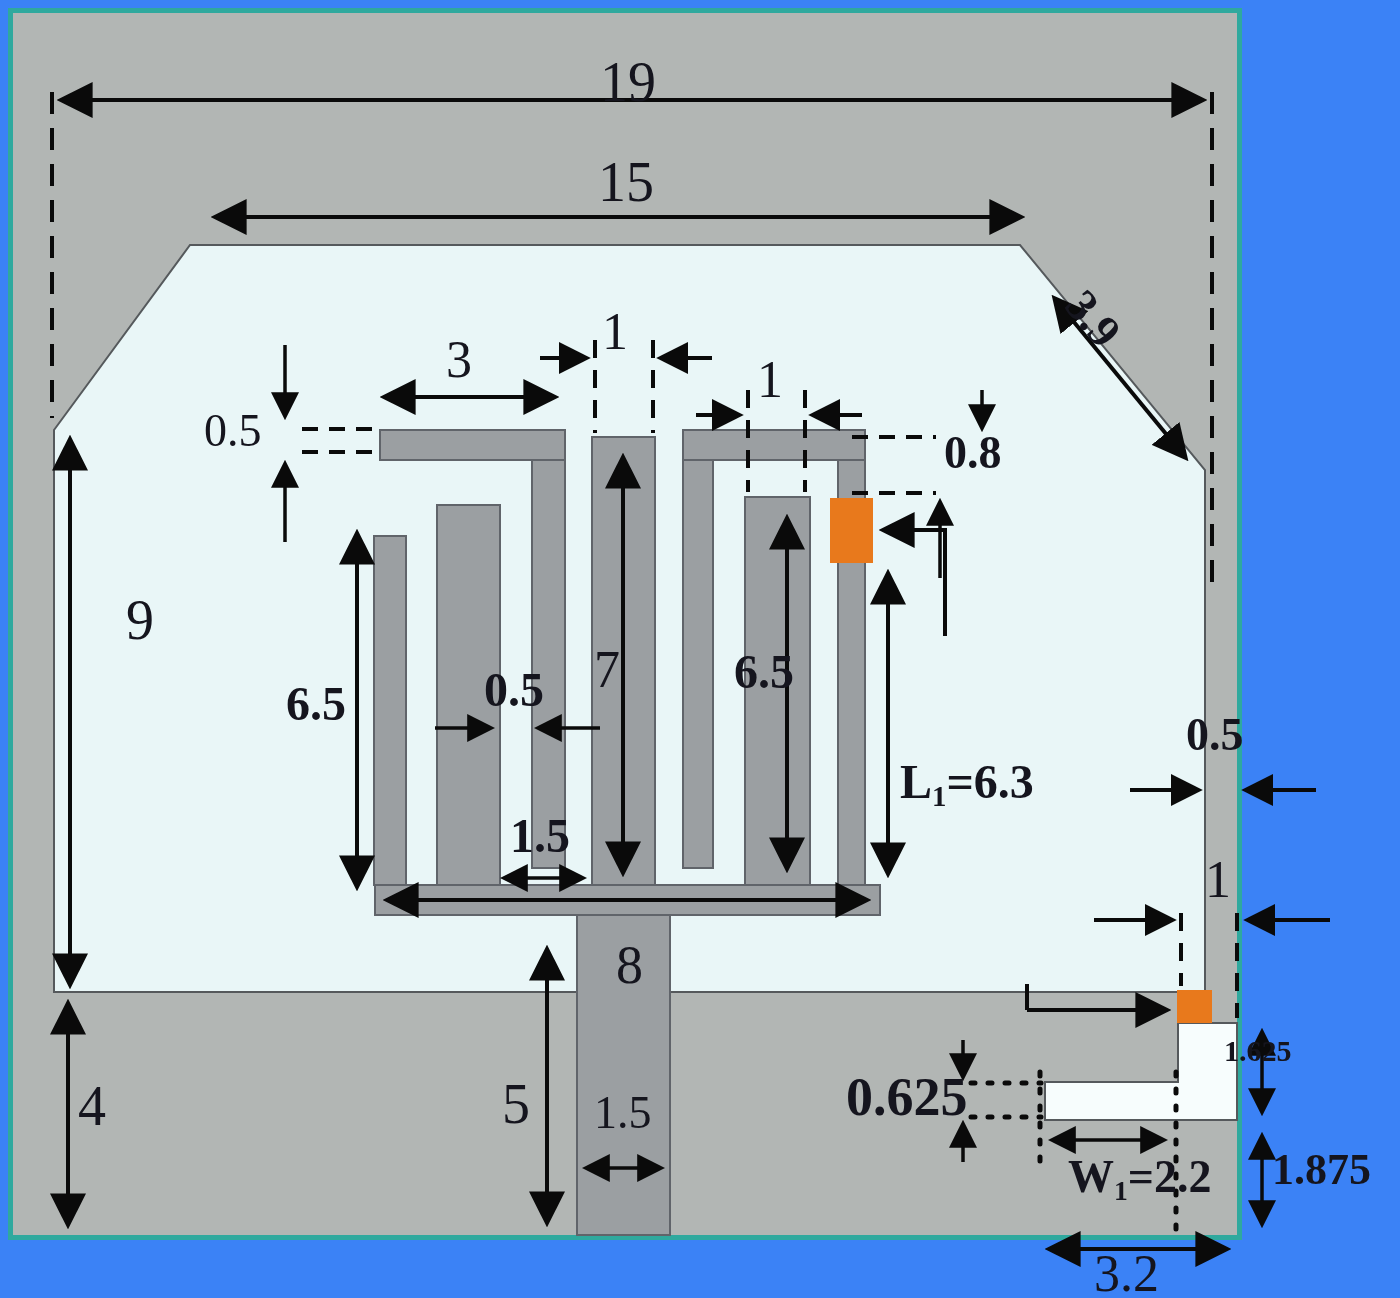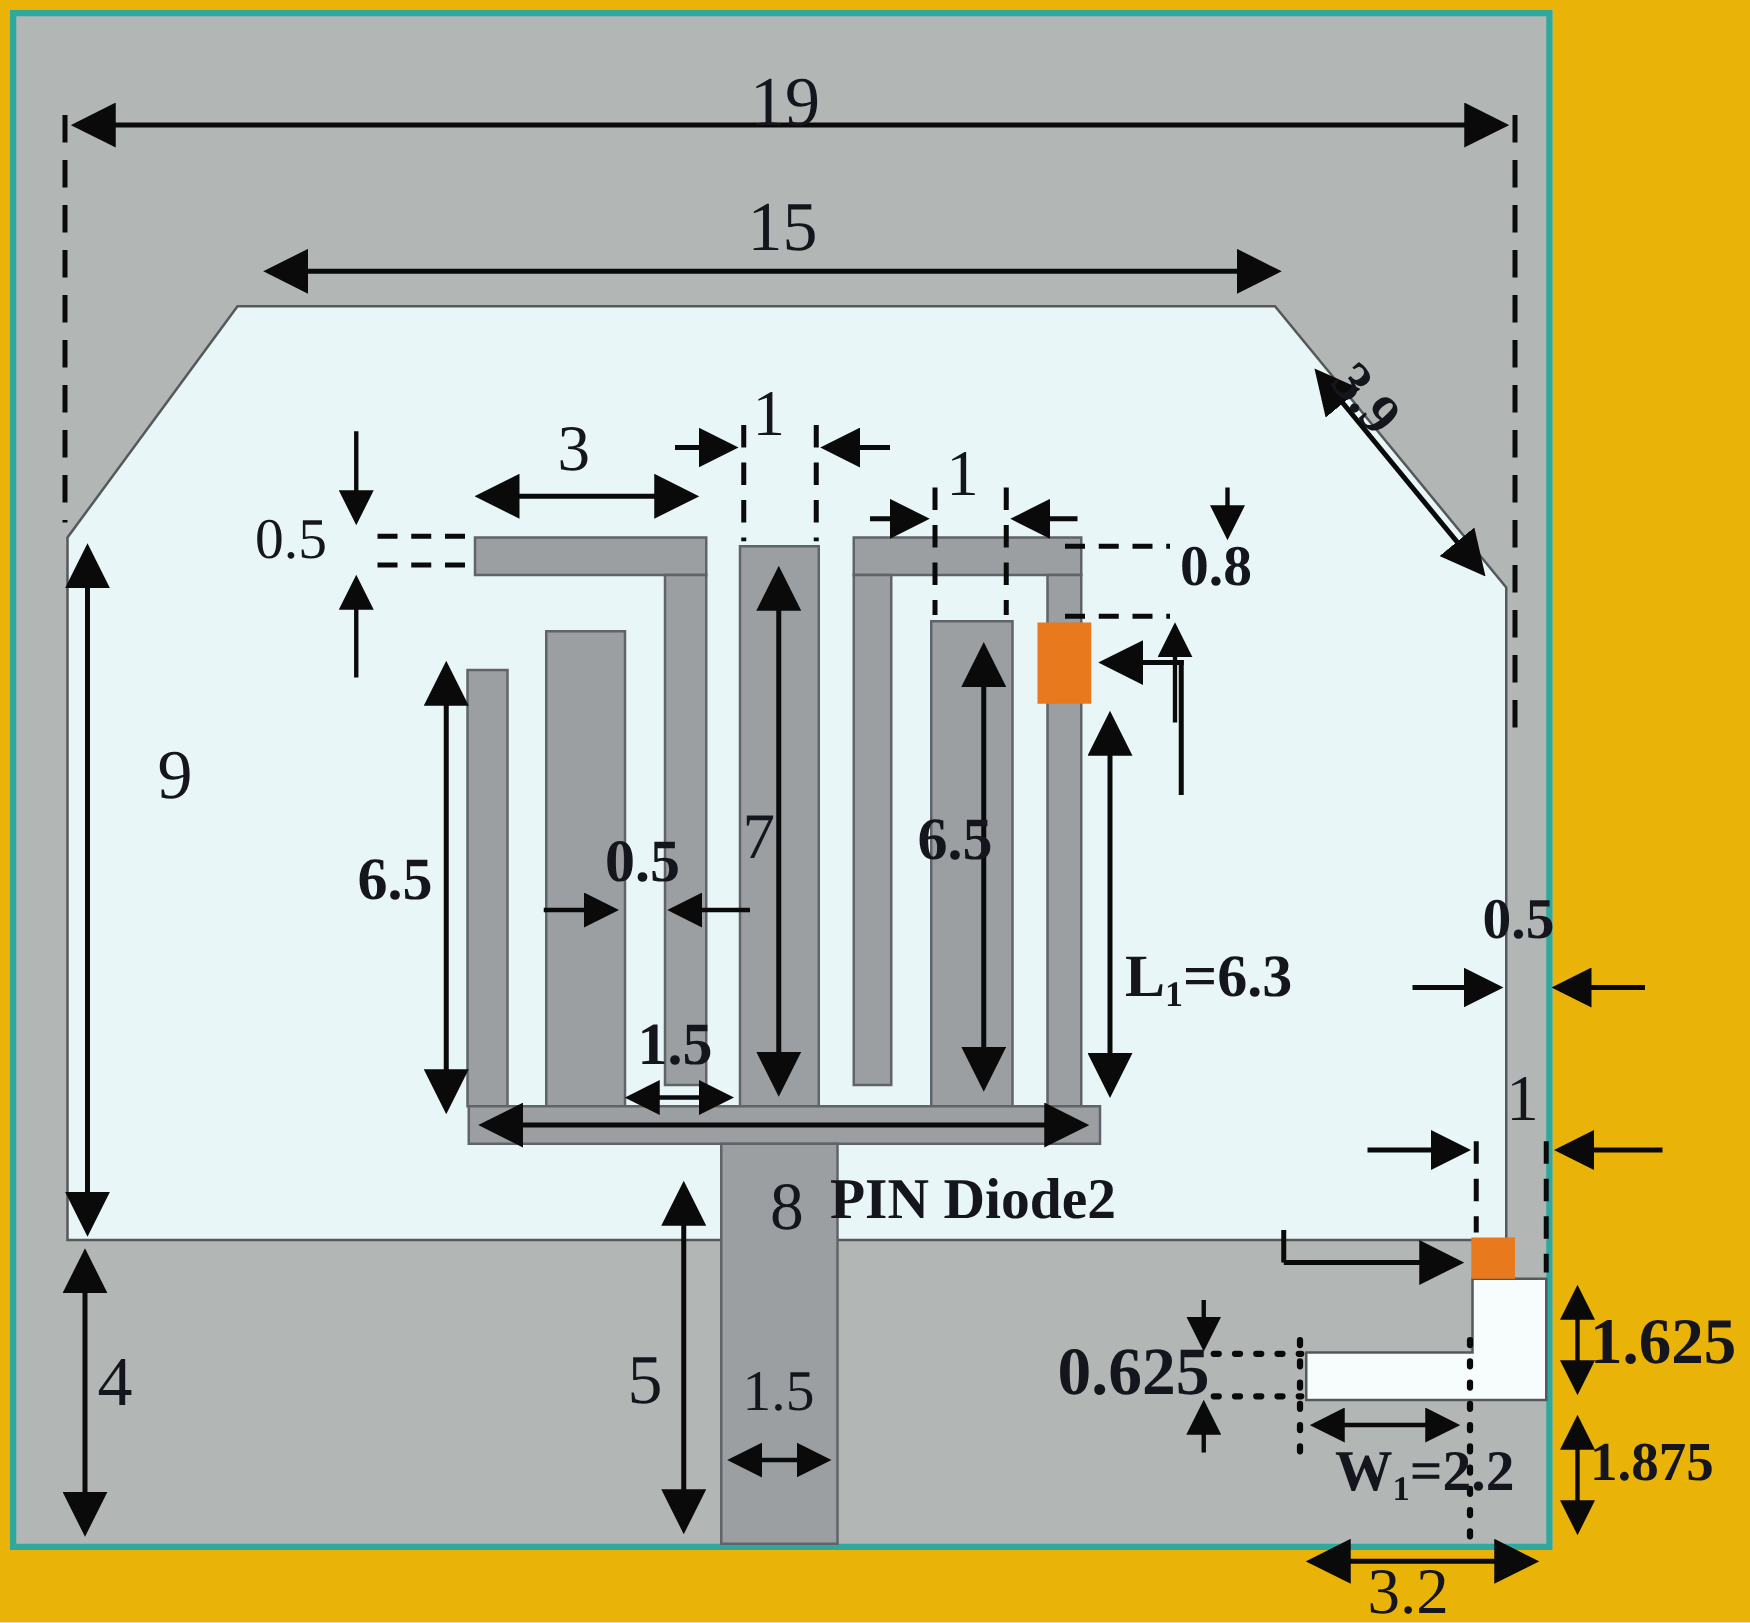--- a/index.html
+++ b/index.html
@@ -1,16 +1,16 @@
 <!DOCTYPE html>
 <html><head>
 <meta charset="utf-8">
 <style>
   html,body{margin:0;padding:0;background:#ffffff;}
-  #stage{position:relative;width:1400px;height:1298px;background:#eab308;overflow:hidden;
+  #stage{position:relative;width:1400px;height:1298px;background:#3b82f6;overflow:hidden;
          font-family:"Liberation Serif",serif;}
   #board{position:absolute;left:8px;top:8px;width:1224px;height:1222px;
          background:#b2b6b4;border:5px solid #2fa99e;}
   svg{position:absolute;left:0;top:0;}
   .lbl{position:absolute;color:#15151e;line-height:1;white-space:nowrap;z-index:30;}
   .b{font-weight:bold;}
   .rot{transform:rotate(50deg);transform-origin:left top;}
   .subx{font-size:0.6em;vertical-align:-0.28em;}
 </style>
 </head>
@@ -147,23 +147,22 @@
   <div class="lbl b" style="left:944px;top:430px;font-size:46px;">0.8</div>
   <div class="lbl b" style="left:286px;top:680px;font-size:48px;">6.5</div>
   <div class="lbl b" style="left:484px;top:666px;font-size:48px;">0.5</div>
   <div class="lbl" style="left:594px;top:644px;font-size:52px;">7</div>
   <div class="lbl b" style="left:734px;top:648px;font-size:48px;">6.5</div>
   <div class="lbl b" style="left:900px;top:758px;font-size:48px;"><span>L</span><span class="subx">1</span><span>=6.3</span></div>
   <div class="lbl b" style="left:1186px;top:712px;font-size:46px;">0.5</div>
   <div class="lbl" style="left:1205px;top:854px;font-size:52px;">1</div>
   <div class="lbl b" style="left:510px;top:812px;font-size:48px;">1.5</div>
   <div class="lbl" style="left:616px;top:938px;font-size:54px;">8</div>
-  <div class="lbl b" style="left:664px;top:936px;font-size:46px;">PIN Diode2</div>
   <div class="lbl" style="left:78px;top:1078px;font-size:56px;">4</div>
   <div class="lbl" style="left:502px;top:1076px;font-size:56px;">5</div>
   <div class="lbl" style="left:594px;top:1090px;font-size:46px;">1.5</div>
   <div class="lbl b" style="left:846px;top:1070px;font-size:54px;">0.625</div>
   <div class="lbl b" style="left:1056px;top:1154px;font-size:46px;margin-left:12px;"><span>W</span><span class="subx">1</span><span>=2.2</span></div>
-  <div class="lbl b" style="left:1272px;top:1036px;font-size:52px;margin-top:12px;">1.625</div>
+  <div class="lbl b" style="left:1224px;top:1036px;font-size:30px;">1.625</div>
   <div class="lbl b" style="left:1272px;top:1148px;font-size:44px;">1.875</div>
   <div class="lbl" style="left:1094px;top:1248px;font-size:52px;">3.2</div>
 
 </div>
 
 </body></html>

